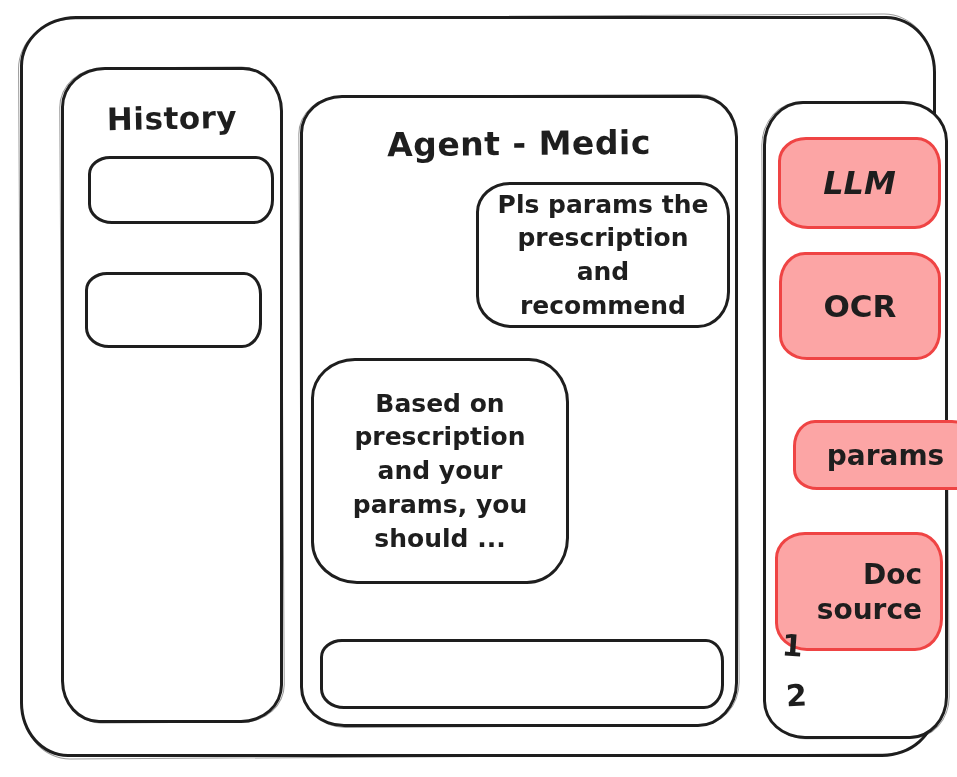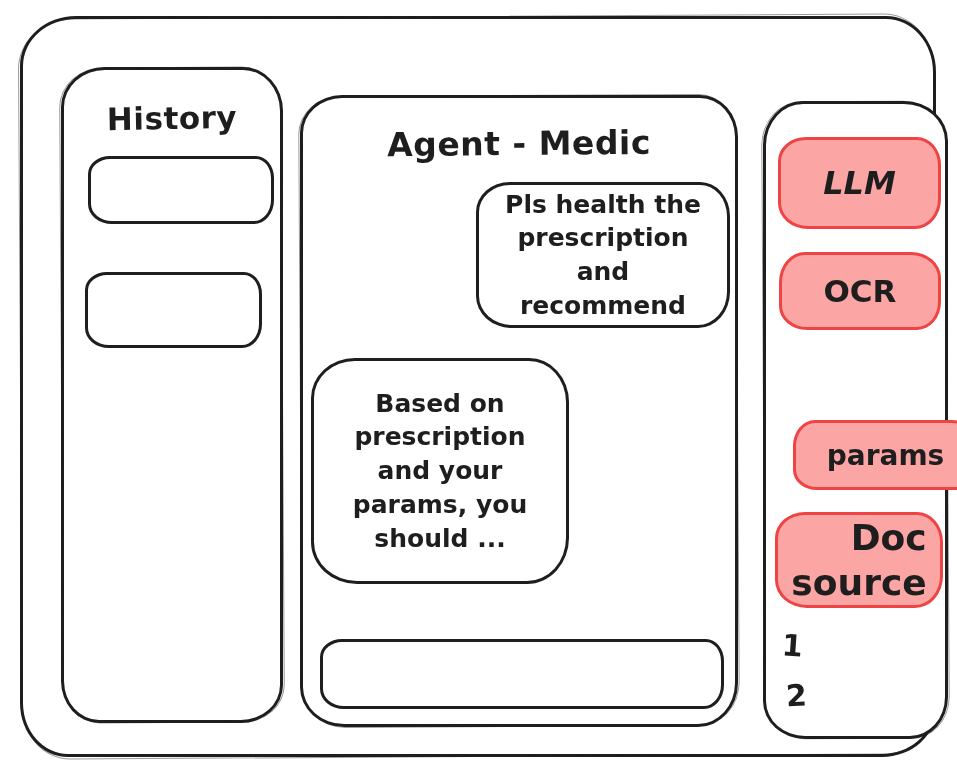--- a/index.html
+++ b/index.html
@@ -138,33 +138,33 @@
     line-height: 1.25;
     font-family: "DejaVu Sans", "Liberation Sans", sans-serif;
   }
   .tool-llm {
     left: 12px; top: 33px; width: 163px; height: 92px;
     font-size: 32px;
     border-radius: 28px 24px 26px 30px / 24px 28px 30px 26px;
     font-style: italic;
   }
   .tool-ocr {
-    left: 13px; top: 148px; width: 162px; height: 78px;
+    left: 13px; top: 148px; width: 162px; height: 108px;
     font-size: 31px;
     border-radius: 26px 30px 24px 28px / 30px 26px 28px 24px;
   }
   .tool-params {
     left: 3px; top: 316px; width: 185px; height: 70px;
     font-size: 28px;
     border-radius: 22px 26px 20px 24px / 26px 22px 24px 20px;
     margin-left: 24px;
   }
   .tool-doc {
-    left: 9px; top: 408px; width: 168px; height: 96px;
-    font-size: 36px;
+    left: 9px; top: 428px; width: 168px; height: 119px;
+    font-size: 28px;
     border-radius: 30px 26px 28px 32px / 26px 30px 32px 28px;
     padding: 0 18px;
   }
   .doc-source-item {
     position: absolute;
     font-size: 30px;
     font-weight: bold;
     cursor: pointer;
     color: #1e1e1e;
   }
@@ -180,21 +180,21 @@
 
     <aside class="sketch history-panel">
       <h2 class="history-title handtext">History</h2>
       <div class="history-item history-item-0"></div>
       <div class="history-item history-item-1"></div>
     </aside>
 
     <main class="sketch chat-panel">
       <h1 class="chat-title handtext">Agent - Medic</h1>
 
-      <div class="bubble bubble-user">Pls health the prescription and recommend</div>
+      <div class="bubble bubble-user">Pls params the prescription and recommend</div>
 
       <div class="bubble bubble-agent">Based on prescription and your params, you should ...</div>
 
       <div class="chat-input" aria-placeholder=""></div>
     </main>
 
     <aside class="sketch tools-panel">
       <button class="tool-button tool-llm">LLM</button>
       <button class="tool-button tool-ocr">OCR</button>
       <button class="tool-button tool-params">params</button>

